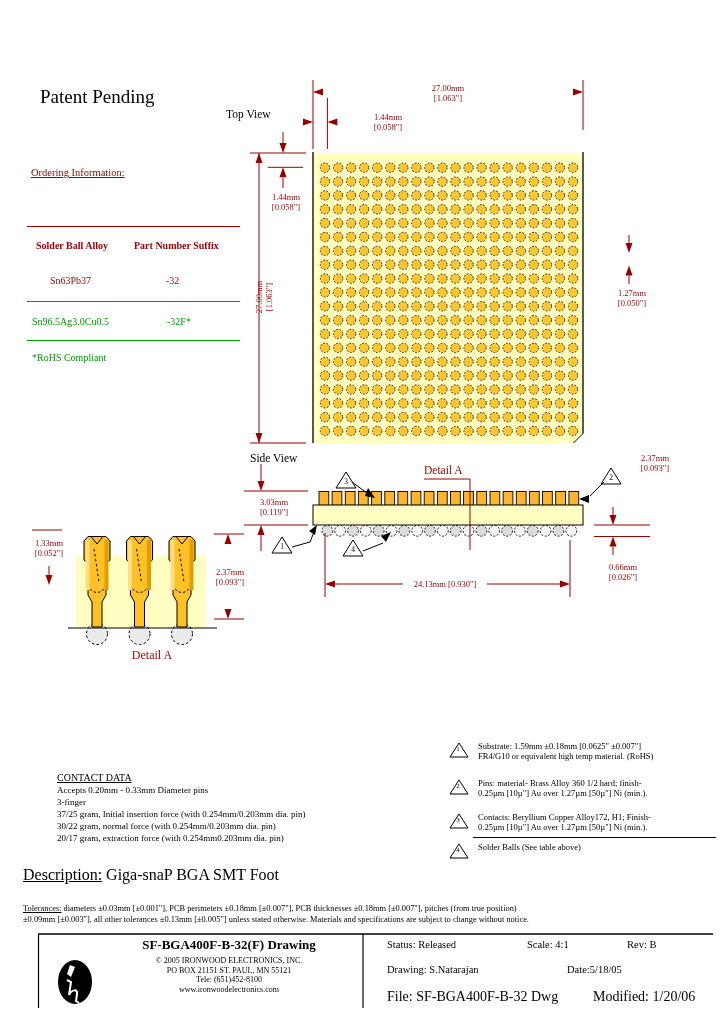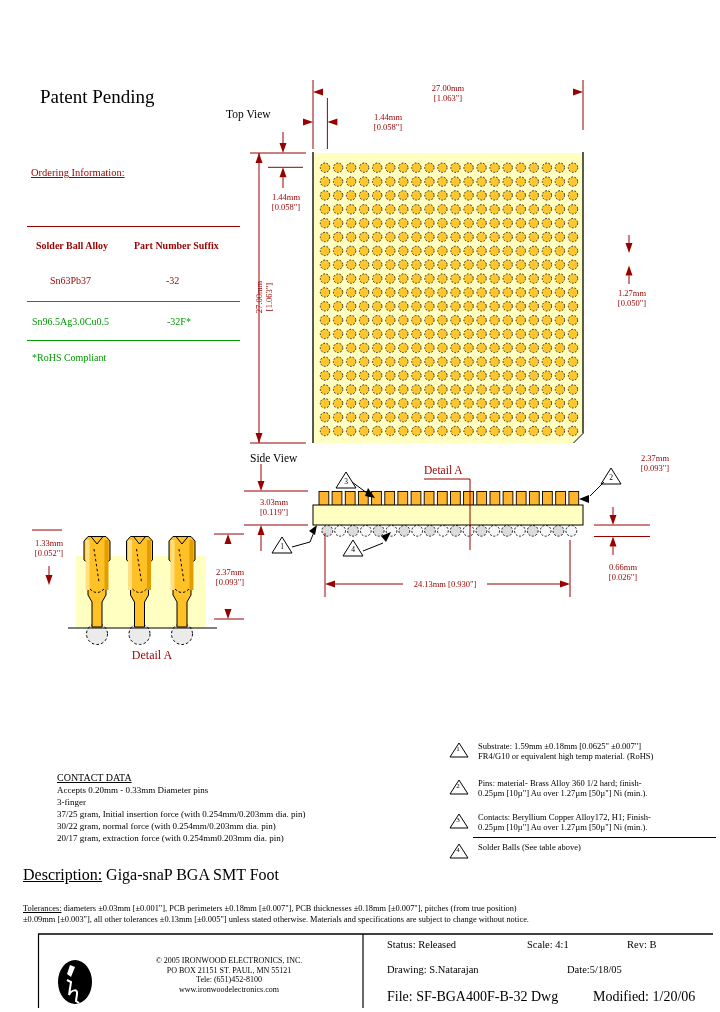--- a/index.html
+++ b/index.html
@@ -718,20 +718,21 @@
 
   <div class="desc" style="left:23px;top:830px;">
     <span class="u">Description:</span><span>  Giga-snaP BGA SMT Foot</span>
   </div>
 
   <div class="tol" style="left:23px;top:868px;">
     <span class="u">Tolerances:</span><span> diameters ±0.03mm [±0.001"], PCB perimeters ±0.18mm [±0.007"], PCB thicknesses ±0.18mm [±0.007"], pitches (from true position)</span>
   </div>
   <div class="tol" style="left:23px;top:879px;">±0.09mm [±0.003"], all other tolerances ±0.13mm [±0.005"] unless stated otherwise.  Materials and specifications are subject to change without notice.</div>
 
+  <div class="tb-title">SF-BGA400F-B-32(F) Drawing</div>
   <div class="tb-small" style="top:920px;">© 2005  IRONWOOD ELECTRONICS, INC.</div>
   <div class="tb-small" style="top:929.5px;">PO BOX 21151 ST. PAUL, MN  55121</div>
   <div class="tb-small" style="top:939px;">Tele: (651)452-8100</div>
   <div class="tb-small" style="top:948.5px;">www.ironwoodelectronics.com</div>
   <div class="tb-field" style="left:387px;top:903px;">Status: Released</div>
   <div class="tb-field" style="left:527px;top:903px;">Scale: 4:1</div>
   <div class="tb-field" style="left:627px;top:903px;">Rev: B</div>
   <div class="tb-field" style="left:387px;top:928px;">Drawing: S.Natarajan</div>
   <div class="tb-field" style="left:567px;top:928px;">Date:5/18/05</div>
   <div class="tb-field sm" style="left:387px;top:953px;">File: SF-BGA400F-B-32 Dwg</div>

